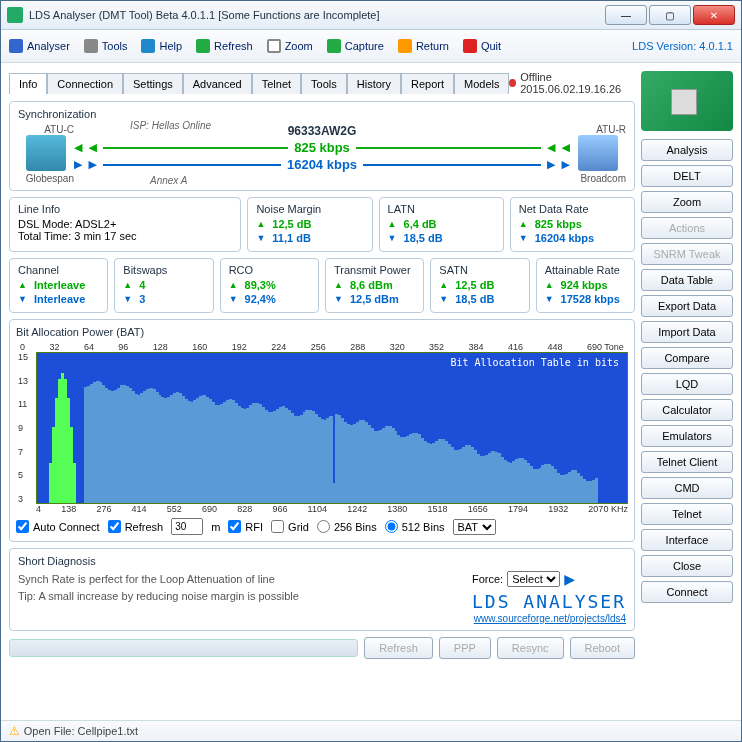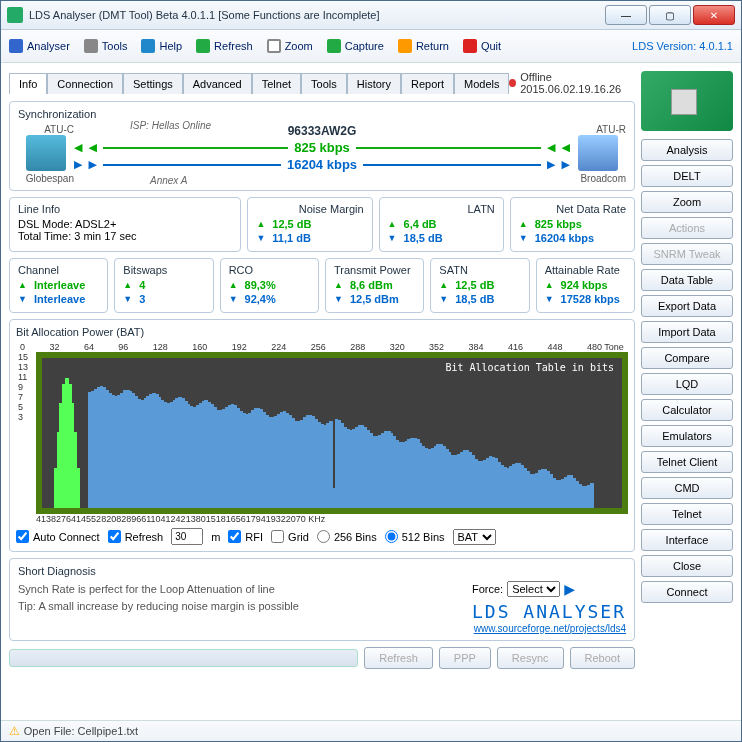--- a/index.html
+++ b/index.html
@@ -47,30 +47,30 @@
 .lb{background:#06c;}
 .arr{font-size:11px;}
 .ag{color:#0a0;}
 .ab{color:#06c;}
 .isp{font-style:italic;color:#666;font-size:10px;position:absolute;top:18px;left:120px;}
 .annex{font-style:italic;color:#666;font-size:10px;position:absolute;bottom:4px;left:140px;}
 .gridrow{display:flex;gap:6px;}
 .box{border:1px solid #bcd;border-radius:4px;padding:5px 8px;background:#fff;font-size:11px;}
 .bttl{font-size:11px;color:#234;margin-bottom:3px;}
 .li{flex:2;}
-.nm,.la,.nd{flex:1;text-align:right;}
+.nm,.la,.nd{flex:1;}
 .vline{display:flex;align-items:center;gap:4px;margin:2px 0;}
 .vg{color:#0a0;font-weight:700;}
 .vb{color:#06c;font-weight:700;}
 .up::before{content:"▲";color:#0a0;margin-right:3px;font-size:9px;}
 .dn::before{content:"▼";color:#06c;margin-right:3px;font-size:9px;}
 .chart{padding:6px;}
-.chartcanvas{height:150px;background:#404040;position:relative;border:6px solid #4d7c0f;}
+.chartcanvas{height:150px;background:#1d4ed8;position:relative;border:1px solid #4d7c0f;}
 .ctxt{position:absolute;top:4px;right:8px;color:#fff;font-family:monospace;font-size:10px;}
-.xticks,.yticks{display:flex;font-size:9px;color:#333;}
+.xticks,.yticks{display:flex;justify-content:space-between;font-size:9px;color:#333;}
 .yticks{flex-direction:column;position:absolute;left:-18px;top:0;bottom:0;}
 .xtop{font-size:9px;color:#333;display:flex;justify-content:space-between;padding:0 4px;}
 .chartbars{position:absolute;bottom:0;left:0;right:0;top:0;}
 .bar{position:absolute;bottom:0;background:#5a9ad6;}
 .bar.g{background:#5f5;}
 .chartopts{display:flex;align-items:center;gap:8px;margin-top:4px;font-size:11px;}
 .cb{display:flex;align-items:center;gap:2px;}
 .diag{display:flex;gap:10px;align-items:flex-start;}
 .diagtxt{flex:1;font-size:11px;color:#555;line-height:1.5;}
 .diagright{text-align:right;}
@@ -268,21 +268,21 @@
             <span>160</span>
             <span>192</span>
             <span>224</span>
             <span>256</span>
             <span>288</span>
             <span>320</span>
             <span>352</span>
             <span>384</span>
             <span>416</span>
             <span>448</span>
-            <span>480 Tone</span>
+            <span>690 Tone</span>
           </div>
         <div style="position:relative;margin-left:20px;">
           <div class="yticks" id="yticks">
               <span>15</span>
               <span>13</span>
               <span>11</span>
               <span>9</span>
               <span>7</span>
               <span>5</span>
               <span>3</span>
@@ -492,21 +492,21 @@
                 <div class="bar" style="left: 99.5%; width: 0.6%; height: 0%;"></div>
               </div>
           </div>
         </div>
         <div class="xticks" id="xbot" style="margin-left:20px;">
             <span>4</span>
             <span>138</span>
             <span>276</span>
             <span>414</span>
             <span>552</span>
-            <span>820</span>
+            <span>690</span>
             <span>828</span>
             <span>966</span>
             <span>1104</span>
             <span>1242</span>
             <span>1380</span>
             <span>1518</span>
             <span>1656</span>
             <span>1794</span>
             <span>1932</span>
             <span>2070 KHz</span>

